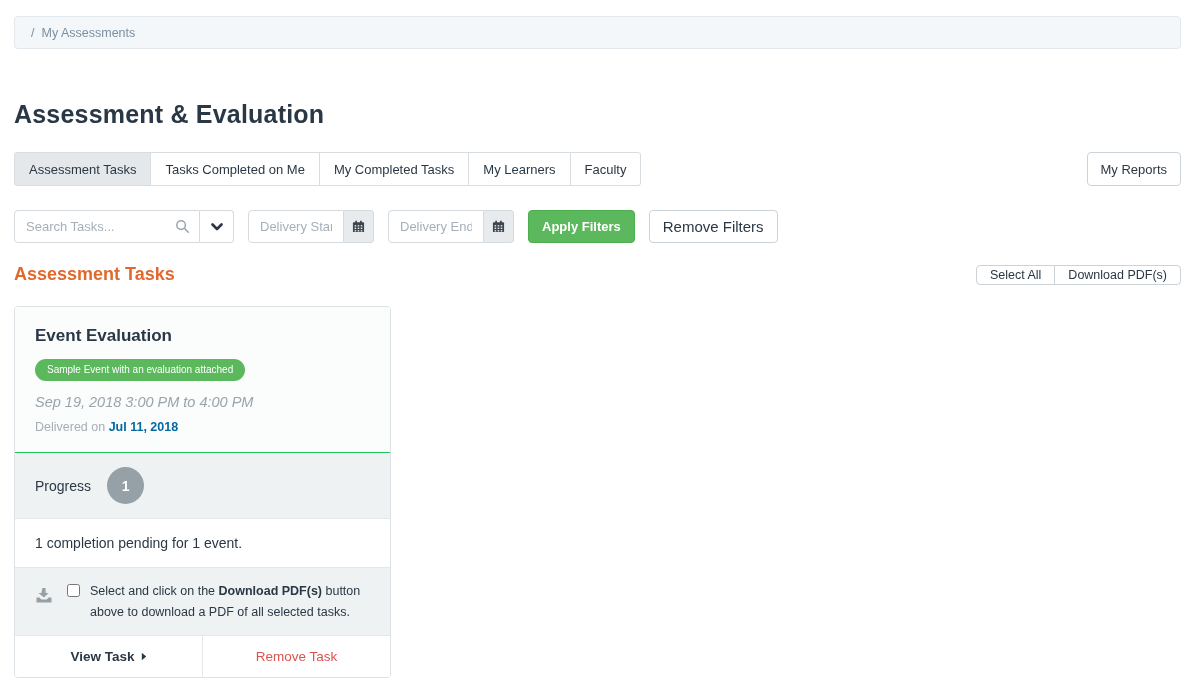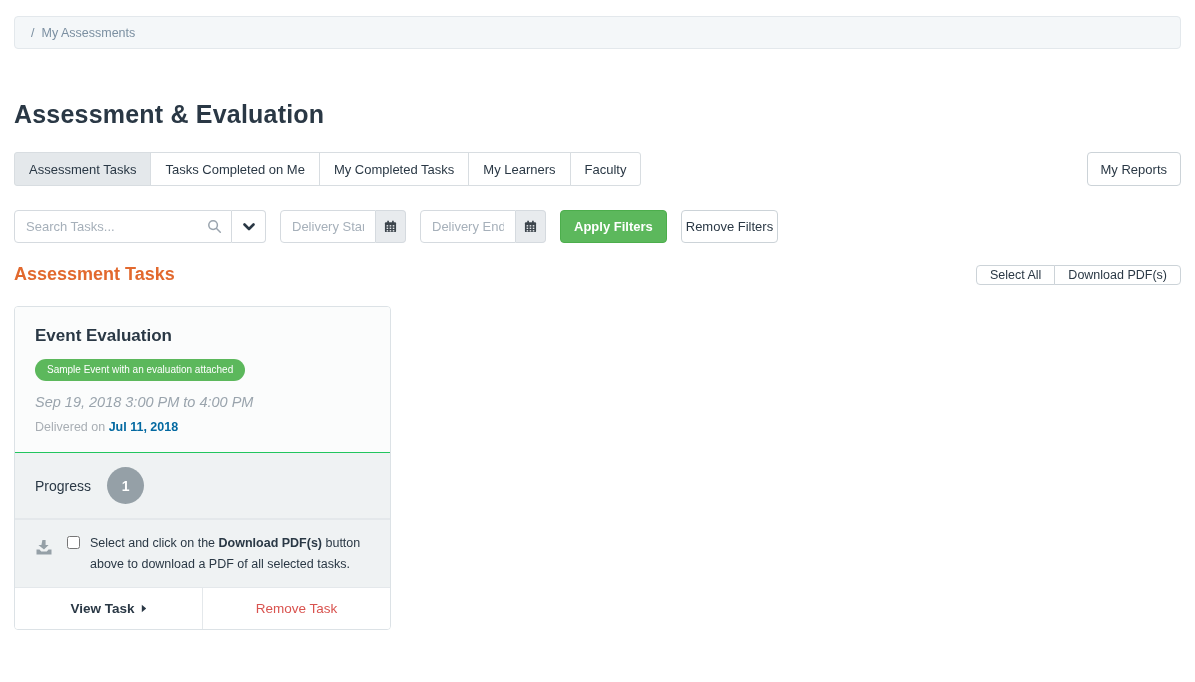--- a/index.html
+++ b/index.html
@@ -24,38 +24,38 @@
   .tab:first-child { margin-left:0; border-top-left-radius:3px; border-bottom-left-radius:3px; }
   .tab:last-child { border-top-right-radius:3px; border-bottom-right-radius:3px; }
   .tab.active { background:#e4e8eb; }
   .btn { border:1px solid #ccd3d8; background:#fff; border-radius:4px; height:34px;
     display:inline-flex; align-items:center; padding:0 13px; font-size:13px; color:#2a3845; cursor:pointer; }
 
   
   .filter-row { margin-top:24px; display:flex; align-items:center; }
   .input-group { display:flex; align-items:stretch; height:33px; margin-right:14px; }
   .search-box { display:flex; align-items:center; border:1px solid #d5dadf; border-radius:4px 0 0 4px;
-    background:#fff; width:218px; padding:0 9px 0 11px; }
+    background:#fff; width:186px; padding:0 9px 0 11px; }
   .search-box input { border:none; outline:none; flex:1; font-size:13px; color:#2a3845;
     font-family:"Liberation Sans", sans-serif; background:transparent; width:100%; }
   .search-box input::placeholder { color:#a6b0ba; }
   .chev-btn { width:34px; border:1px solid #d5dadf; border-left:none; border-radius:0 4px 4px 0;
     background:#fff; display:flex; align-items:center; justify-content:center; cursor:pointer; }
   .date-box { display:flex; align-items:center; border:1px solid #d5dadf; border-radius:4px 0 0 4px;
     background:#fff; width:96px; padding:0 11px; }
   .date-box input { border:none; outline:none; width:100%; font-size:13px; color:#2a3845;
     font-family:"Liberation Sans", sans-serif; background:transparent; }
   .date-box input::placeholder { color:#a6b0ba; }
   .addon { width:30px; border:1px solid #d5dadf; border-left:none; border-radius:0 4px 4px 0;
     background:#e8ebee; display:flex; align-items:center; justify-content:center; }
   .btn-green { background:#5cb85c; border:1px solid #4cae4c; color:#fff; font-weight:bold;
     border-radius:4px; height:33px; padding:0 13px; font-size:13px; display:inline-flex;
     align-items:center; cursor:pointer; margin-right:14px; }
   .btn-plain { background:#fff; border:1px solid #ccd3d8; color:#2a3845; border-radius:4px;
-    height:33px; padding:0 4px; font-size:13px; display:inline-flex; align-items:center; cursor:pointer; }
+    height:33px; padding:0 13px; font-size:15px; display:inline-flex; align-items:center; cursor:pointer; }
 
   
   .section-row { margin-top:21px; display:flex; justify-content:space-between; align-items:center; }
   .section-heading { font-size:18px; font-weight:bold; color:#e2692e; }
   .btn-group-right { display:flex; }
   .btn-group-right .btn { height:20px; font-size:12.5px; border-radius:0; margin-left:-1px; }
   .btn-group-right .btn:first-child { border-radius:4px 0 0 4px; margin-left:0; }
   .btn-group-right .btn:last-child { border-radius:0 4px 4px 0; }
 
   
@@ -201,20 +201,21 @@
       <div class="delivered">
         <span>Delivered on </span><b>Jul 11, 2018</b>
       </div>
     </div>
 
     <div class="card-progress">
       <span class="progress-label">Progress</span>
       <span class="progress-circle">1</span>
     </div>
 
+    <div class="card-completion">1 completion pending for 1 event.</div>
 
     <div class="card-download">
       <span class="dl-icon-wrap" style="display:inline-flex;">
         <svg width="18" height="17" viewBox="0 0 18 17">
             <path d="M7.4 1 h3.2 v5.2 h3 L9 11 3.4 6.2 h3z" fill="#95a0a7" transform="translate(0,0) scale(1,0.95)"></path>
             <path d="M1.5 10.5 L4.5 10.5 L6.2 12.6 H11.8 L13.5 10.5 H16.5 V15.5 H1.5 Z" fill="#95a0a7"></path>
           </svg>
       </span>
       <input type="checkbox" style="">
       <div class="dl-note">

